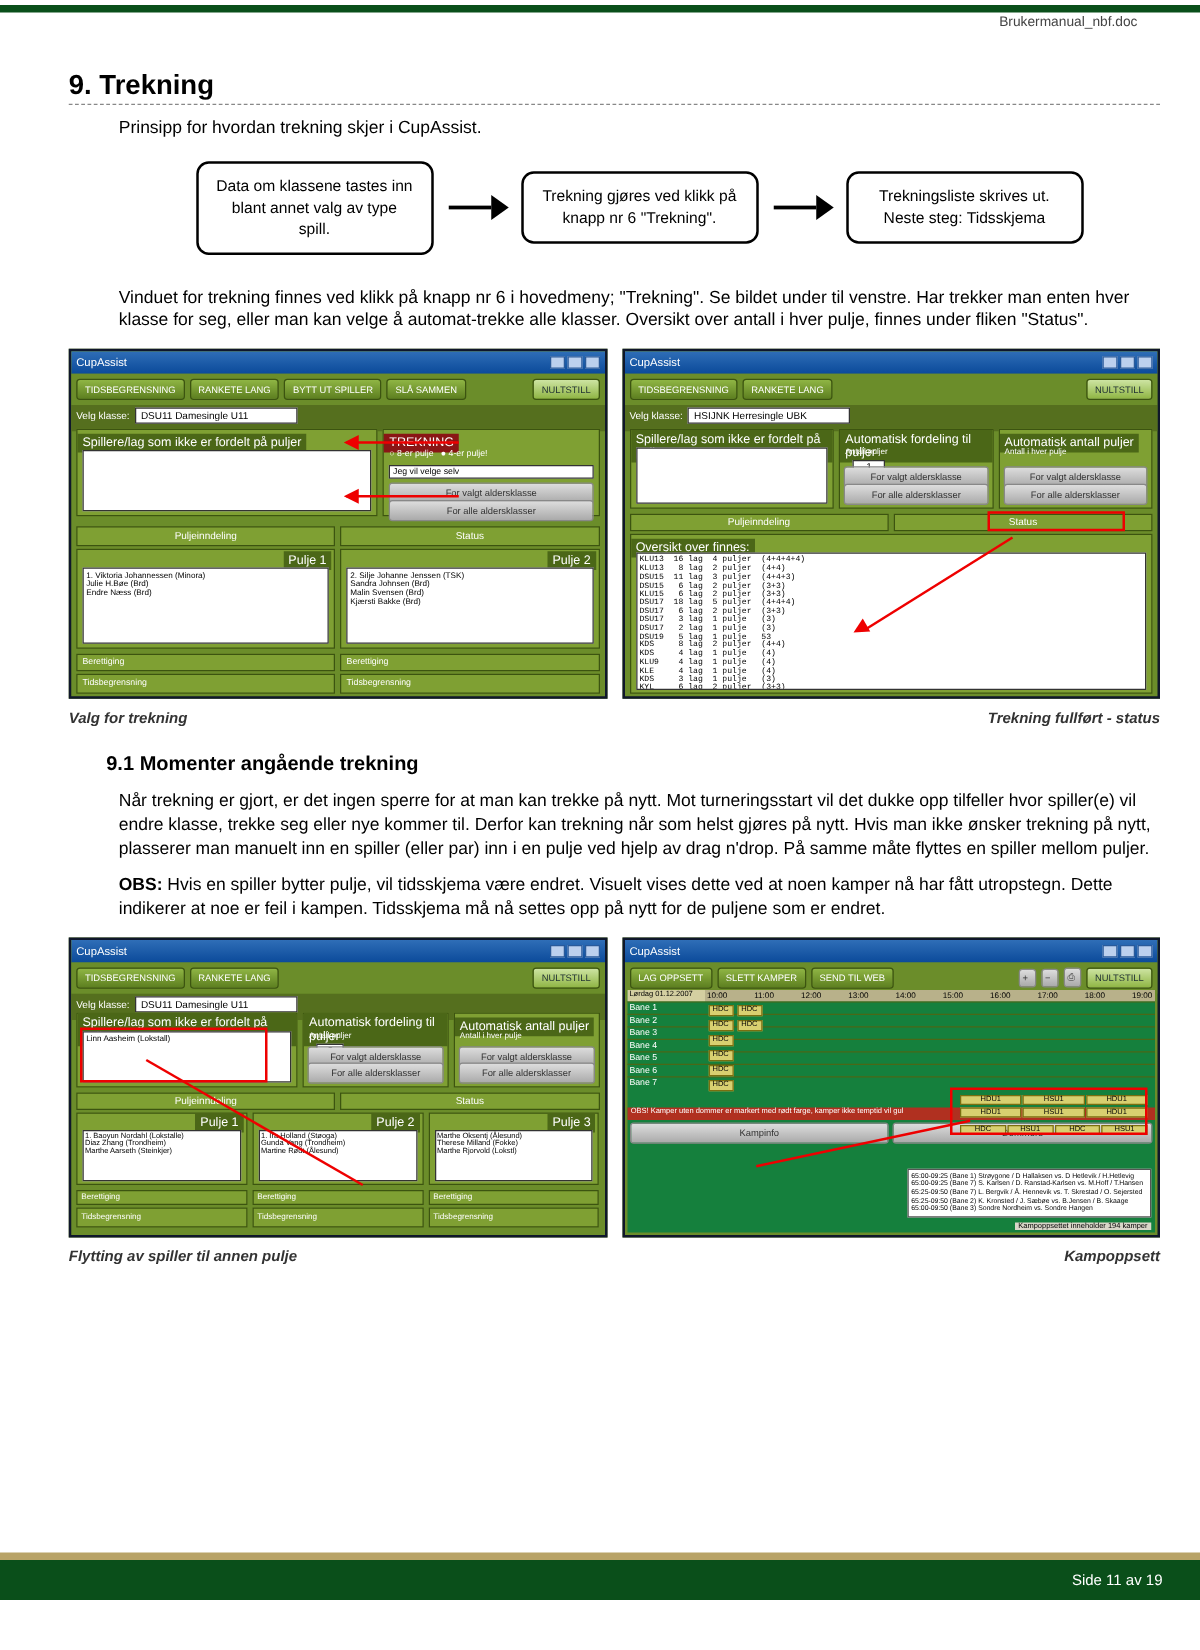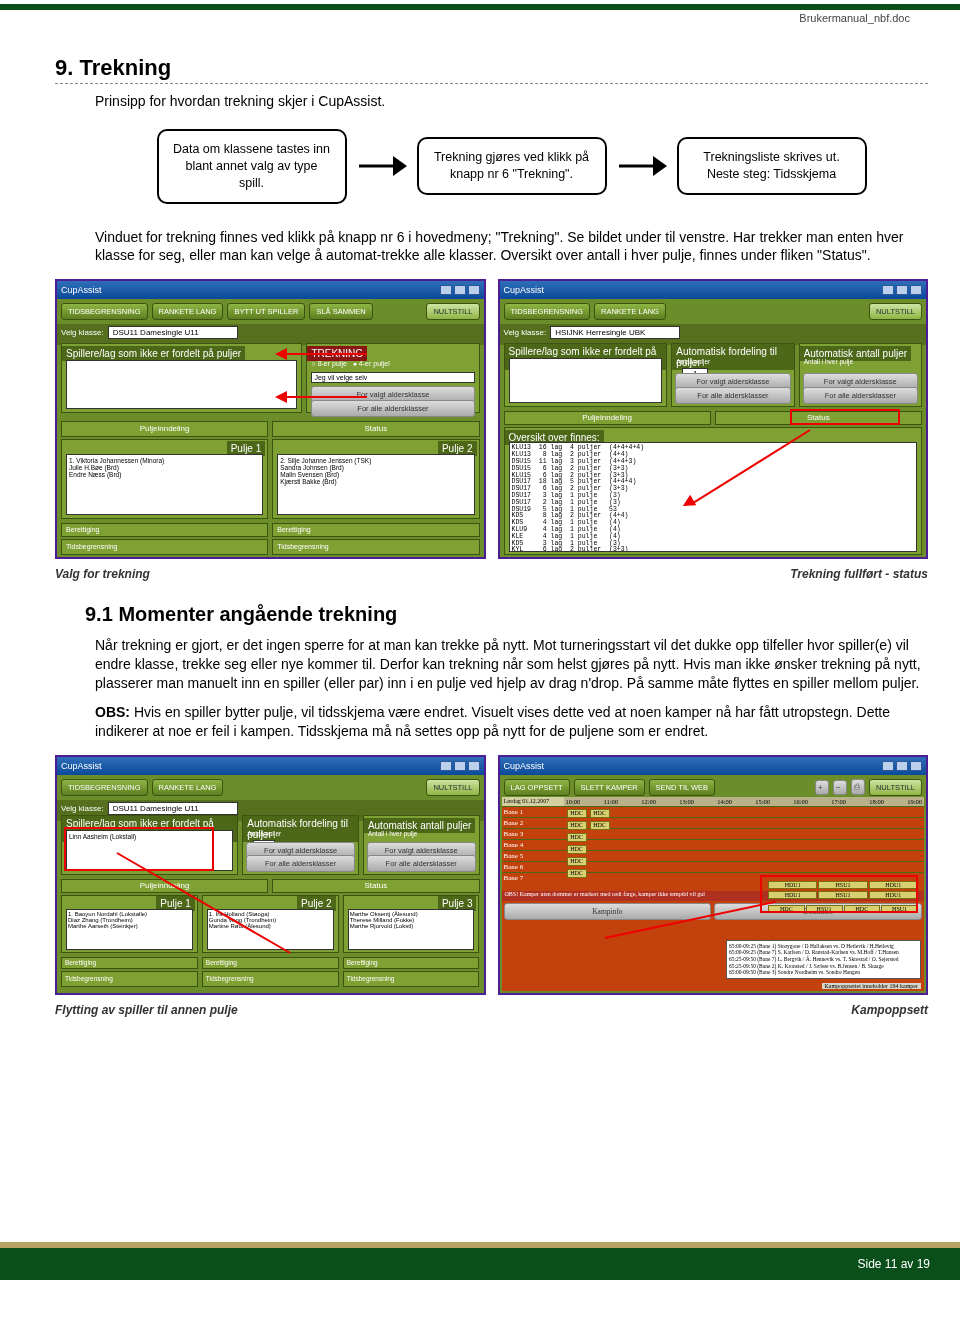--- a/index.html
+++ b/index.html
@@ -88,21 +88,21 @@
     border-top: 10px solid transparent;
     border-bottom: 10px solid transparent;
   }
   .screens-row {
     display: flex;
     justify-content: space-between;
     gap: 12px;
     margin: 14px 0 6px 0;
   }
   .screenshot {
-    border: 2px solid #4c1d95;
+    border: 2px solid #0f172a;
     background: #6b8d2a;
     height: 280px;
     flex: 1;
     position: relative;
     overflow: hidden;
   }
   .screenshot.small { height: 240px; }
   .titlebar {
     height: 18px;
     background: linear-gradient(#2f6eb7,#0b4a9a);
@@ -182,21 +182,21 @@
     justify-content: space-between;
     margin: 8px 0 22px 0;
     font-weight: bold;
   }
   .captions-row span {
     font-style: italic;
     font-size: 12px;
     color: #333;
   }
   h3.sub-title {
-    font-size: 20px;
+    font-size: 16px;
     font-weight: bold;
     margin: 6px 0 10px -10px;
   }
   .obs { font-weight: bold; }
   .footer-bar {
     position: absolute;
     left: 0; right: 0; bottom: 0;
     height: 32px;
     background: #0a4f1a;
     color: #fff;
@@ -220,22 +220,21 @@
     color: #000;
     background: #fff;
     padding: 2px;
   }
   .redbox { position:absolute; border:2px solid #e00; }
   .red-line { position:absolute; background:#e00; transform-origin: left center; height:2px; }
   .red-tri { position:absolute; width:0;height:0; }
   
   .schedule-body {
     position: absolute; left:2px; right:2px; top: 40px; bottom: 2px;
-    background:#c2410c;
-    font-family:Liberation Serif, serif;
+    background:#15803d;
   }
   .timehdr { flex:0 0 44px; font-size:7px; color:#000; background:#d4cfa1; padding:1px 2px;}
   .banelabel { font-size:7px; color:#fff; padding:1px 2px; border-top:1px solid #4b6717;}
   .kamp { position:absolute; background:#d8d070; border:1px solid #7a6f10; font-size:6px; color:#000; padding:0 1px; text-align:center; }
 </style>
 </head>
 <body>
 
 <div class="header-rule"></div>
 <div class="page">

